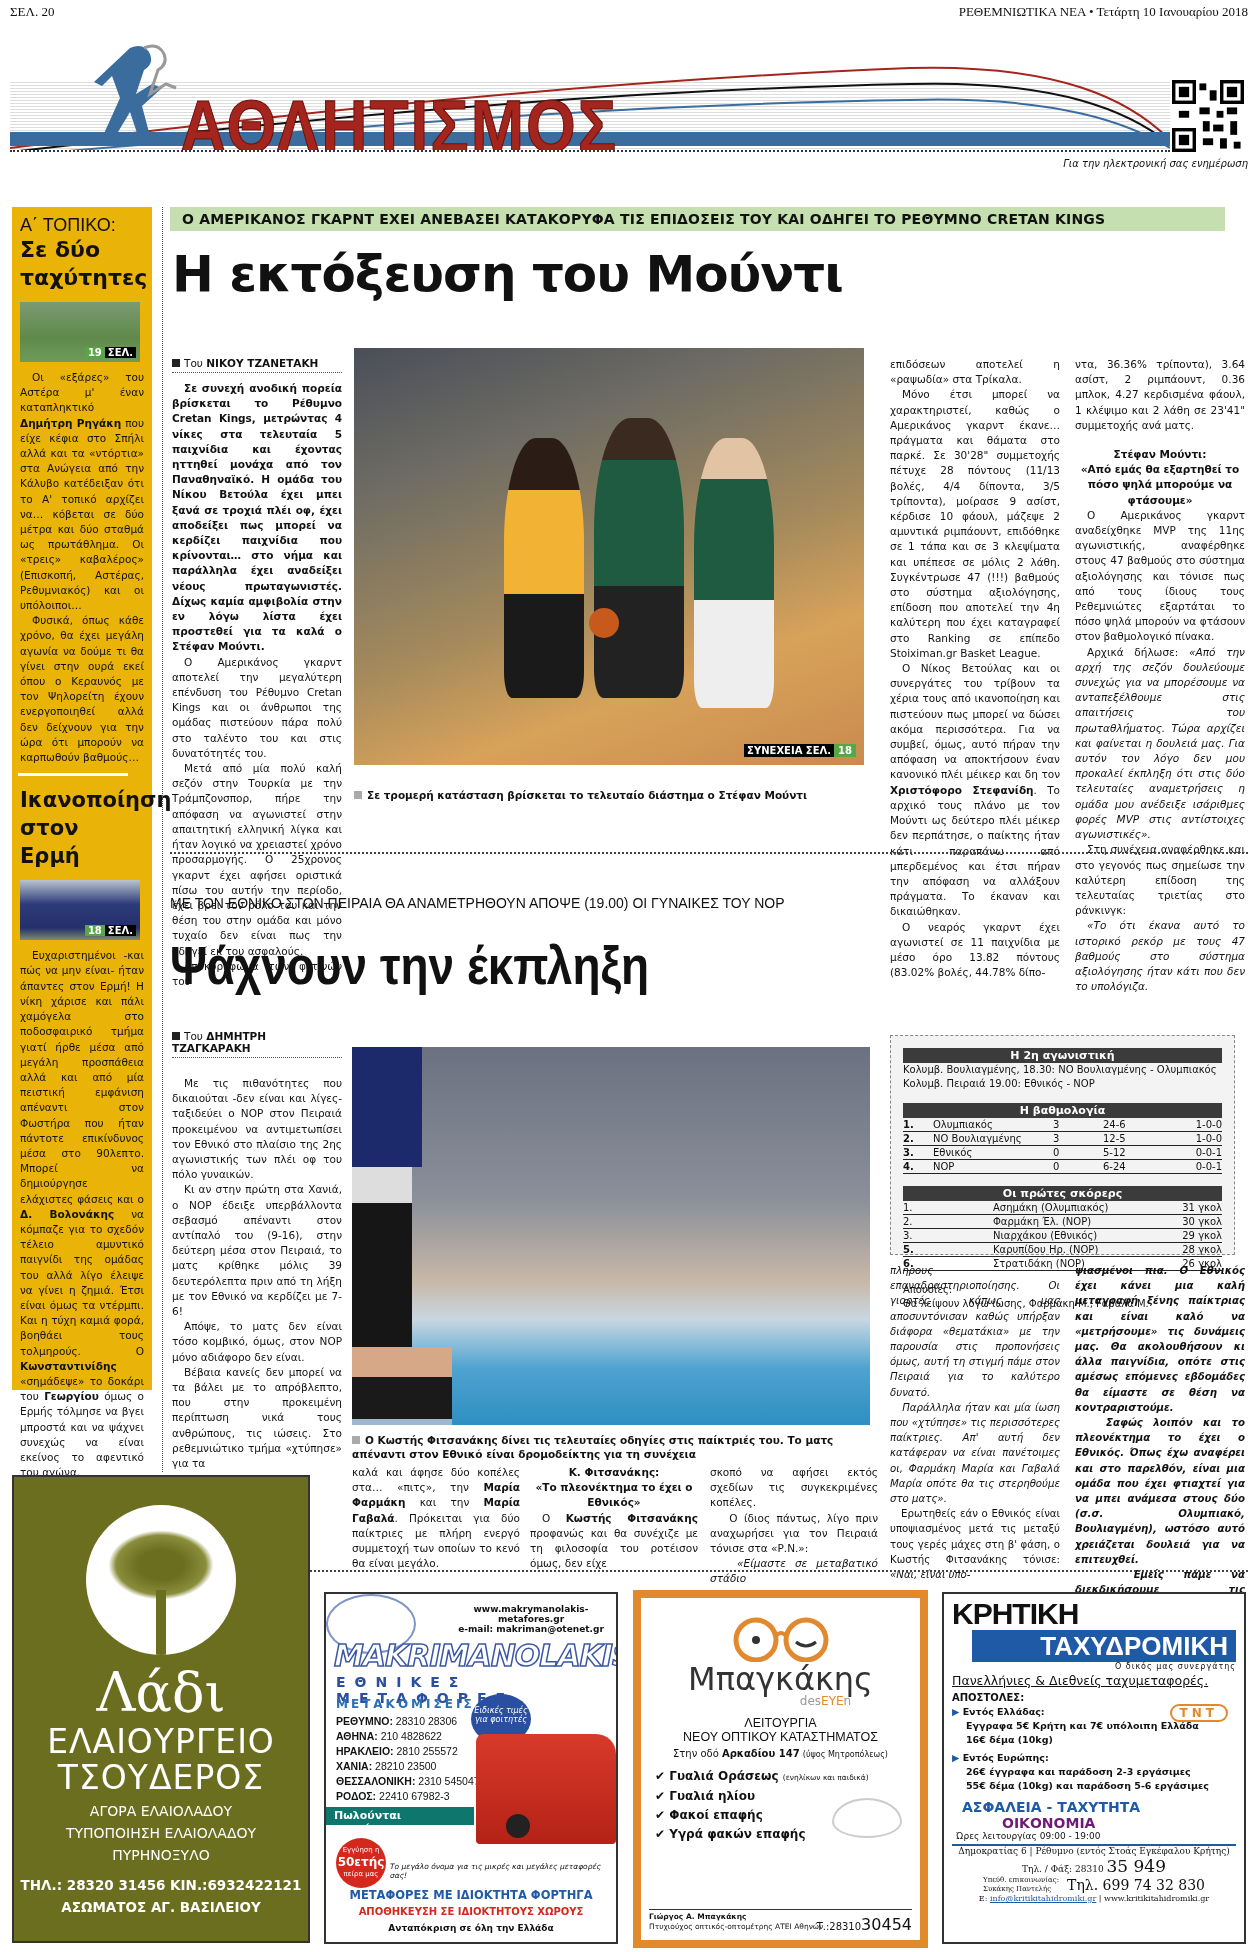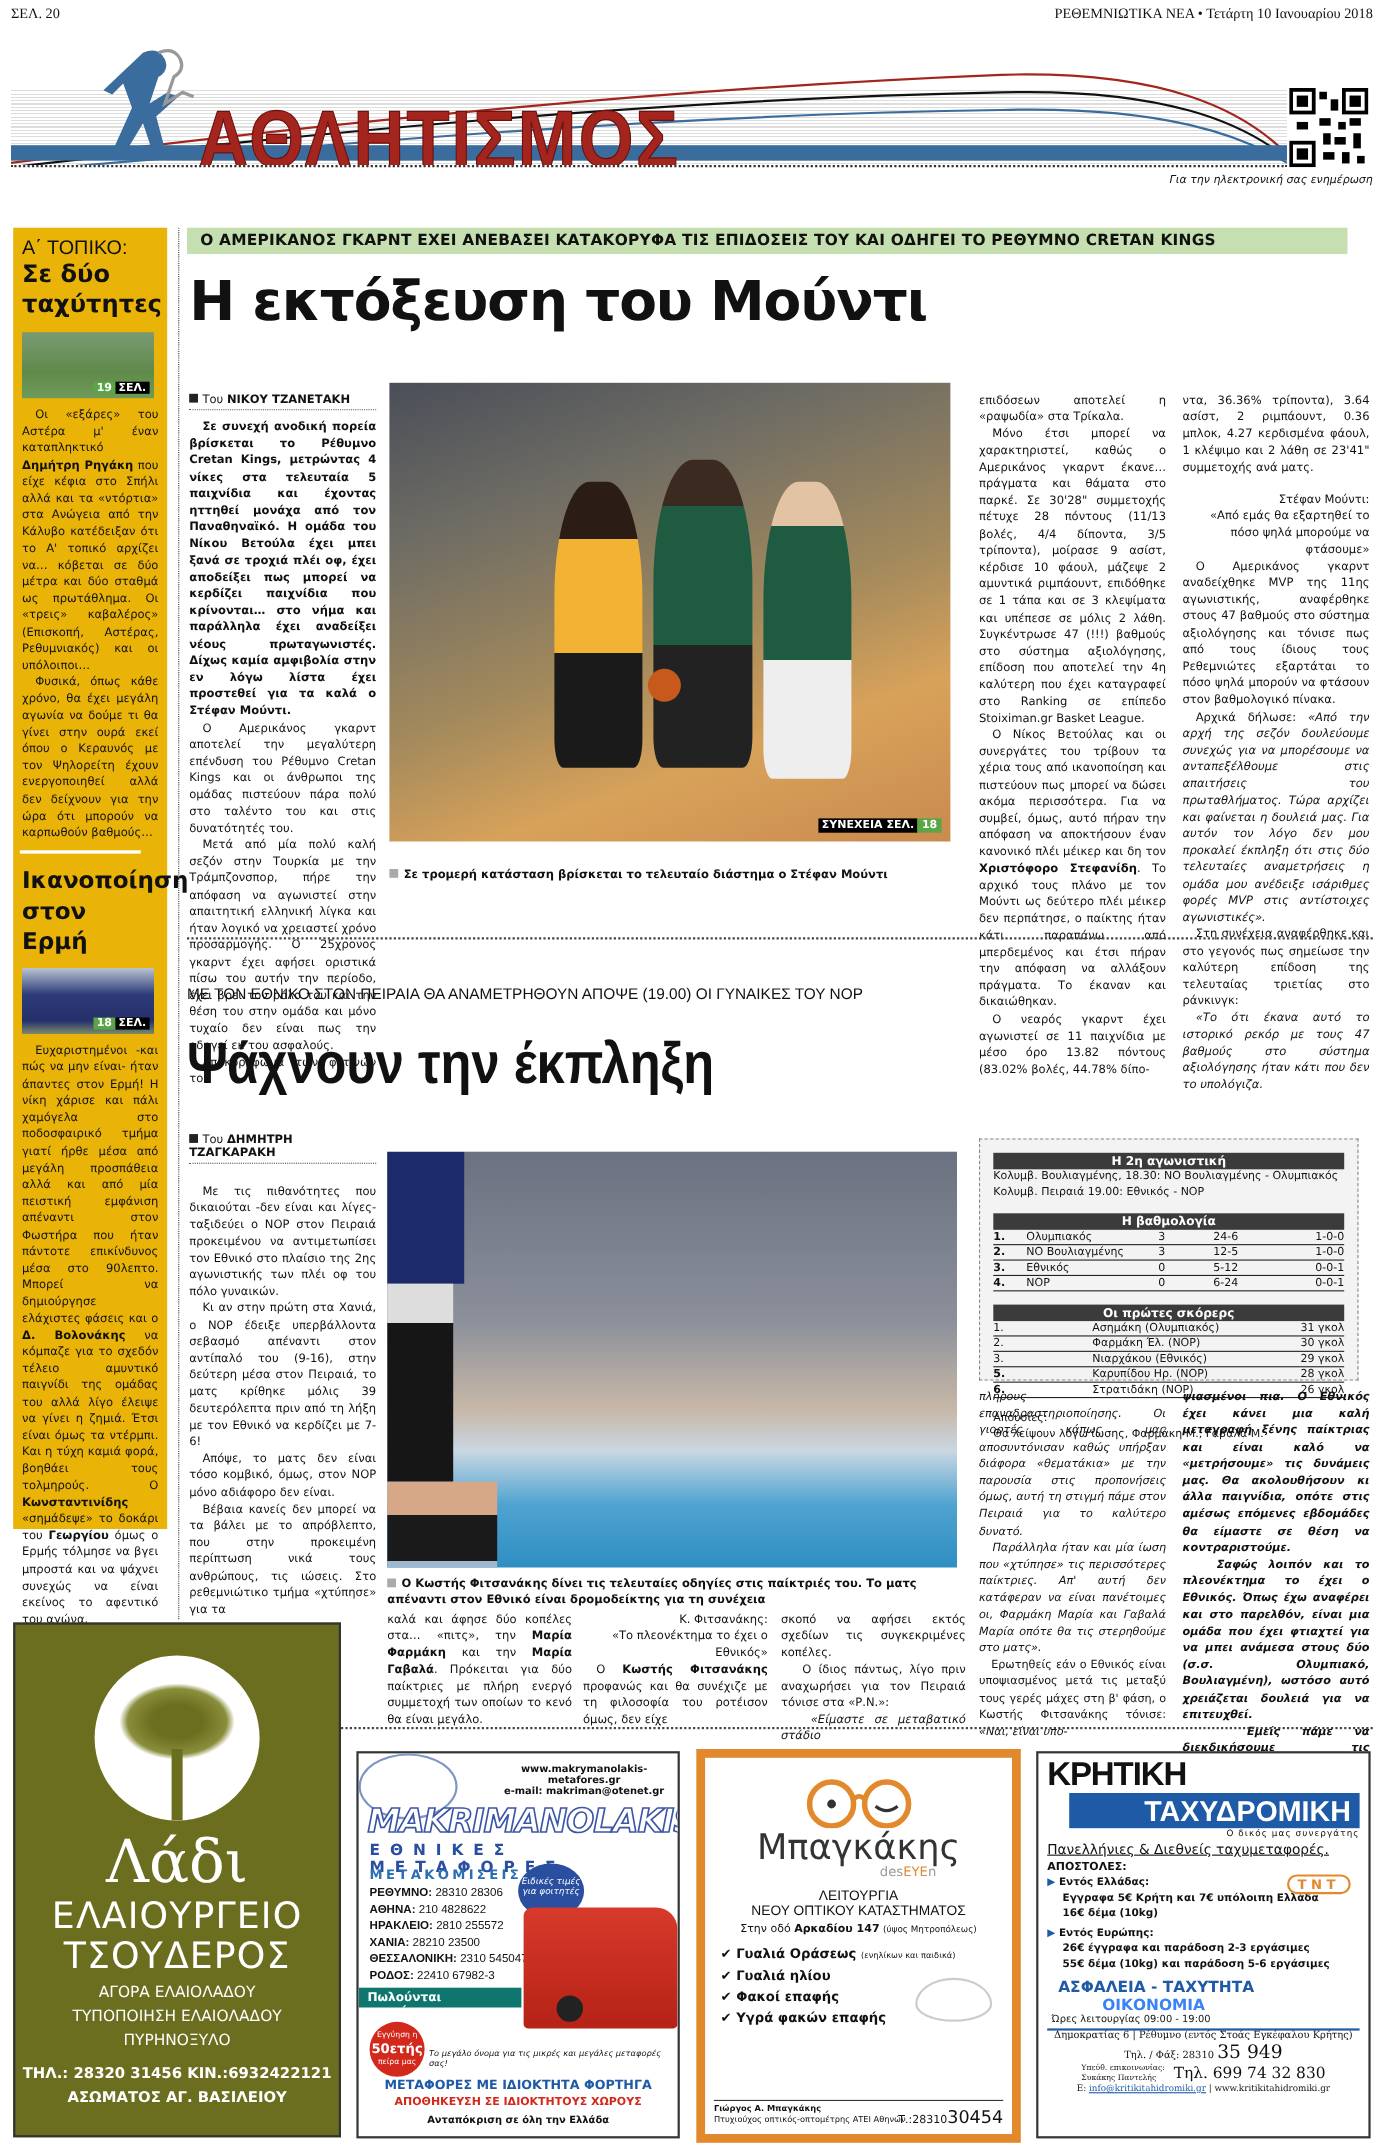--- a/index.html
+++ b/index.html
@@ -31,21 +31,21 @@
   .sb-sep { width: 110px; height: 3px; background: #fff; margin: 8px 0 10px -2px; }
   
   .kicker1 { left: 170px; top: 207px; width: 1055px; height: 24px; background: #c5dfb0; font-size: 14px; font-weight: bold; padding: 4px 12px; letter-spacing: 0.2px; }
   .headline1 { left: 172px; top: 245px; font-size: 50px; font-weight: bold; letter-spacing: -1px; }
   .byline { font-size: 10.5px; border-bottom: 1px dotted #555; padding-bottom: 3px; }
   .byline b { font-weight: bold; }
   .byline .sq { display: inline-block; width: 8px; height: 8px; background: #222; margin-right: 4px; }
   .col { font-size: 10.5px; line-height: 15.2px; text-align: justify; }
   .col p { text-indent: 12px; }
   .col .lead { font-weight: bold; }
-  .col .sub { text-align: right; font-weight: normal; text-indent: 0; margin-top: 14px; }
+  .col .sub { text-align: center; font-weight: bold; text-indent: 0; margin-top: 14px; }
   .col i { font-style: italic; }
   .photo1 { left: 354px; top: 348px; width: 510px; height: 417px; background: linear-gradient(160deg, #4a4e58 0%, #6e6c64 25%, #a48a5c 55%, #d8a25a 75%, #c98a4e 100%); overflow: hidden; }
   .photo1 .player { position: absolute; border-radius: 40% 40% 10% 10%; }
   .cont-badge { position: absolute; right: 8px; bottom: 8px; display: flex; font-size: 10px; font-weight: bold; }
   .cont-badge .s { background: #000; color: #fff; padding: 1px 3px; }
   .cont-badge .n { background: #5aa646; color: #fff; padding: 1px 4px; }
   .caption { font-size: 10.5px; font-weight: bold; }
   .caption .sq { display: inline-block; width: 8px; height: 8px; background: #aaa; margin-right: 5px; }
   .hsep { border-top: 2px dotted #444; }
   .vsep { border-left: 1px dotted #444; }
@@ -396,21 +396,21 @@
   <div style="position:absolute; right:16px; top:110px; font-size:12px; font-weight:bold; color:#e2892d; border:2px solid #e2892d; border-radius:12px; padding:0 8px; letter-spacing:4px;">TNT</div>
   <div style="font-size:9.5px; font-weight:bold; line-height:14px; margin-top:2px;">
     <div><span style="color:#1f5aa6;">▶</span> <span>Εντός Ελλάδας:</span></div>
     <div style="padding-left:14px;">Εγγραφα 5€ Κρήτη και 7€ υπόλοιπη Ελλάδα</div>
     <div style="padding-left:14px;">16€ δέμα (10kg)</div>
     <div style="margin-top:4px;"><span style="color:#1f5aa6;">▶</span> <span>Εντός Ευρώπης:</span></div>
     <div style="padding-left:14px;">26€ έγγραφα και παράδοση 2-3 εργάσιμες</div>
     <div style="padding-left:14px;">55€ δέμα (10kg) και παράδοση 5-6 εργάσιμες</div>
   </div>
   <div style="font-size:14px; font-weight:bold; color:#1f5aa6; margin-top:6px; padding-left:10px;">ΑΣΦΑΛΕΙΑ - ΤΑΧΥΤΗΤΑ</div>
-  <div style="font-size:14px; font-weight:bold; color:#3b82f6; padding-left:50px;">ΟΙΚΟΝΟΜΙΑ</div>
+  <div style="font-size:14px; font-weight:bold; color:#701a75; padding-left:50px;">ΟΙΚΟΝΟΜΙΑ</div>
   <div style="font-size:9px; padding-left:4px;">Ώρες λειτουργίας 09:00 - 19:00</div>
   <div style="border-top:2px solid #1f5aa6; margin-top:3px; font-size:9px; text-align:center; font-family:'DejaVu Serif',serif;">Δημοκρατίας 6 | Ρέθυμνο (εντός Στοάς Εγκέφαλου Κρήτης)</div>
   <div style="text-align:center; font-size:9px; font-family:'DejaVu Serif',serif;"><span>Τηλ. / Φάξ: 28310</span> <span style="font-size:17px;">35 949</span></div>
   <div style="display:flex; justify-content:center; align-items:center; gap:8px; font-family:'DejaVu Serif',serif;">
     <div style="font-size:7px; line-height:9px;">
         <div>Υπεύθ. επικοινωνίας:</div>
         <div>Συκάκης Παντελής</div>
       </div>
     <div style="font-size:14px;">Τηλ. 699 74 32 830</div>
   </div>

